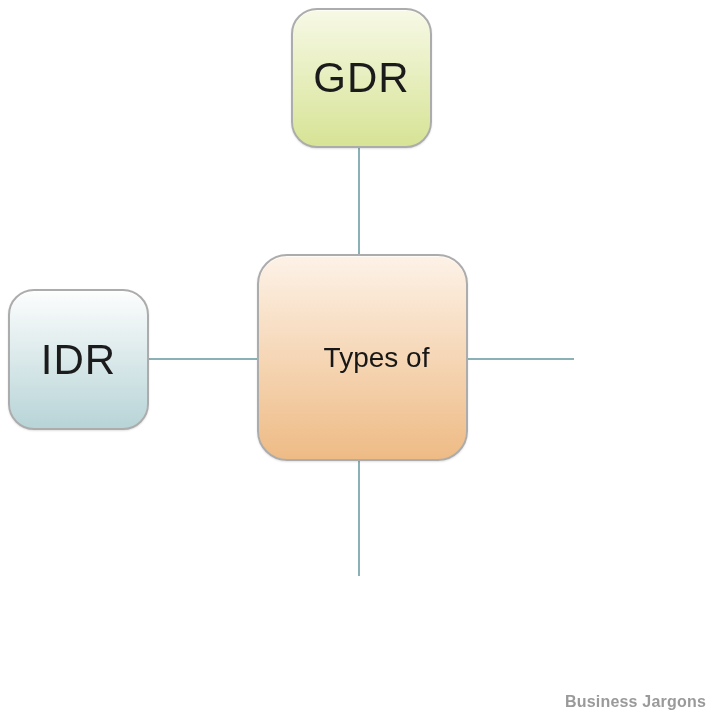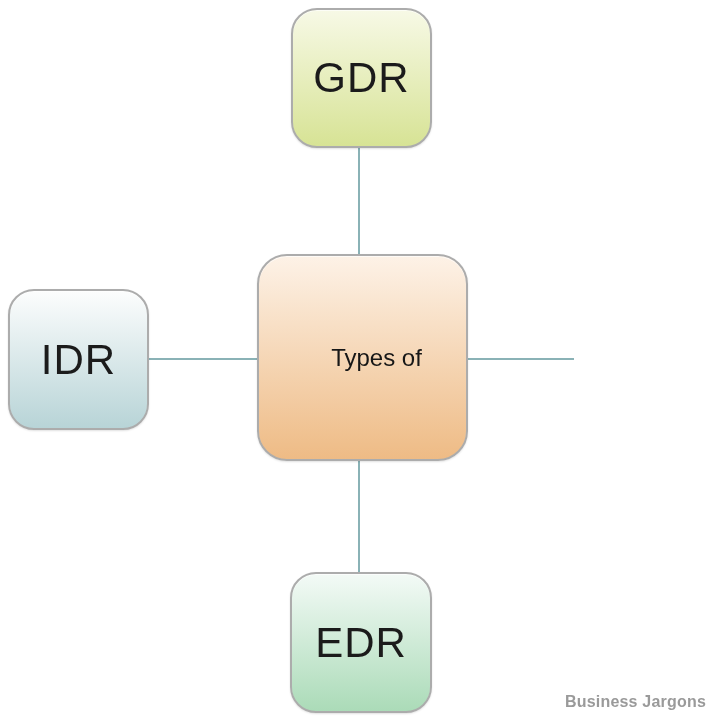--- a/index.html
+++ b/index.html
@@ -42,21 +42,21 @@
     line-height: 1;
   }
 
   .node-gdr    { left: 291px; top: 8px;   width: 141px; height: 140px; }
   .node-idr    { left: 8px;   top: 289px; width: 141px; height: 141px; }
   .node-adr    { left: 570px; top: 289px; width: 138px; height: 141px; }
   .node-edr    { left: 290px; top: 572px; width: 142px; height: 141px; }
 
   .node-center { left: 257px; top: 254px; width: 211px; height: 207px; border-radius: 30px; }
   .center-label {
-    font-size: 24px;
+    font-size: 28px;
     line-height: 41px;
     color: #171717;
     margin-left: 28px;
   }
 
   .watermark {
     position: absolute;
     right: 14px;
     bottom: 7px;
     font-size: 16px;
@@ -75,23 +75,20 @@
   <div class="connector connector-top"></div>
   <div class="connector connector-bottom"></div>
   <div class="connector connector-left"></div>
   <div class="connector connector-right"></div>
 
   <div class="node node-gdr" style="background: linear-gradient(rgb(247, 249, 230), rgb(215, 227, 149));">
     <span class="node-label">GDR</span>
   </div>
 
 
-  <div class="node node-edr" style="background: linear-gradient(rgb(243, 250, 246), rgb(171, 219, 184));">
-    <span class="node-label">EDR</span>
-  </div>
 
   <div class="node node-idr" style="background: linear-gradient(rgb(252, 253, 253), rgb(184, 212, 215));">
     <span class="node-label">IDR</span>
   </div>
 
   <div class="node node-center" style="background: linear-gradient(rgb(253, 242, 231), rgb(238, 187, 133));">
     <div class="center-label">
       <div>Types of</div>
     </div>
   </div>

